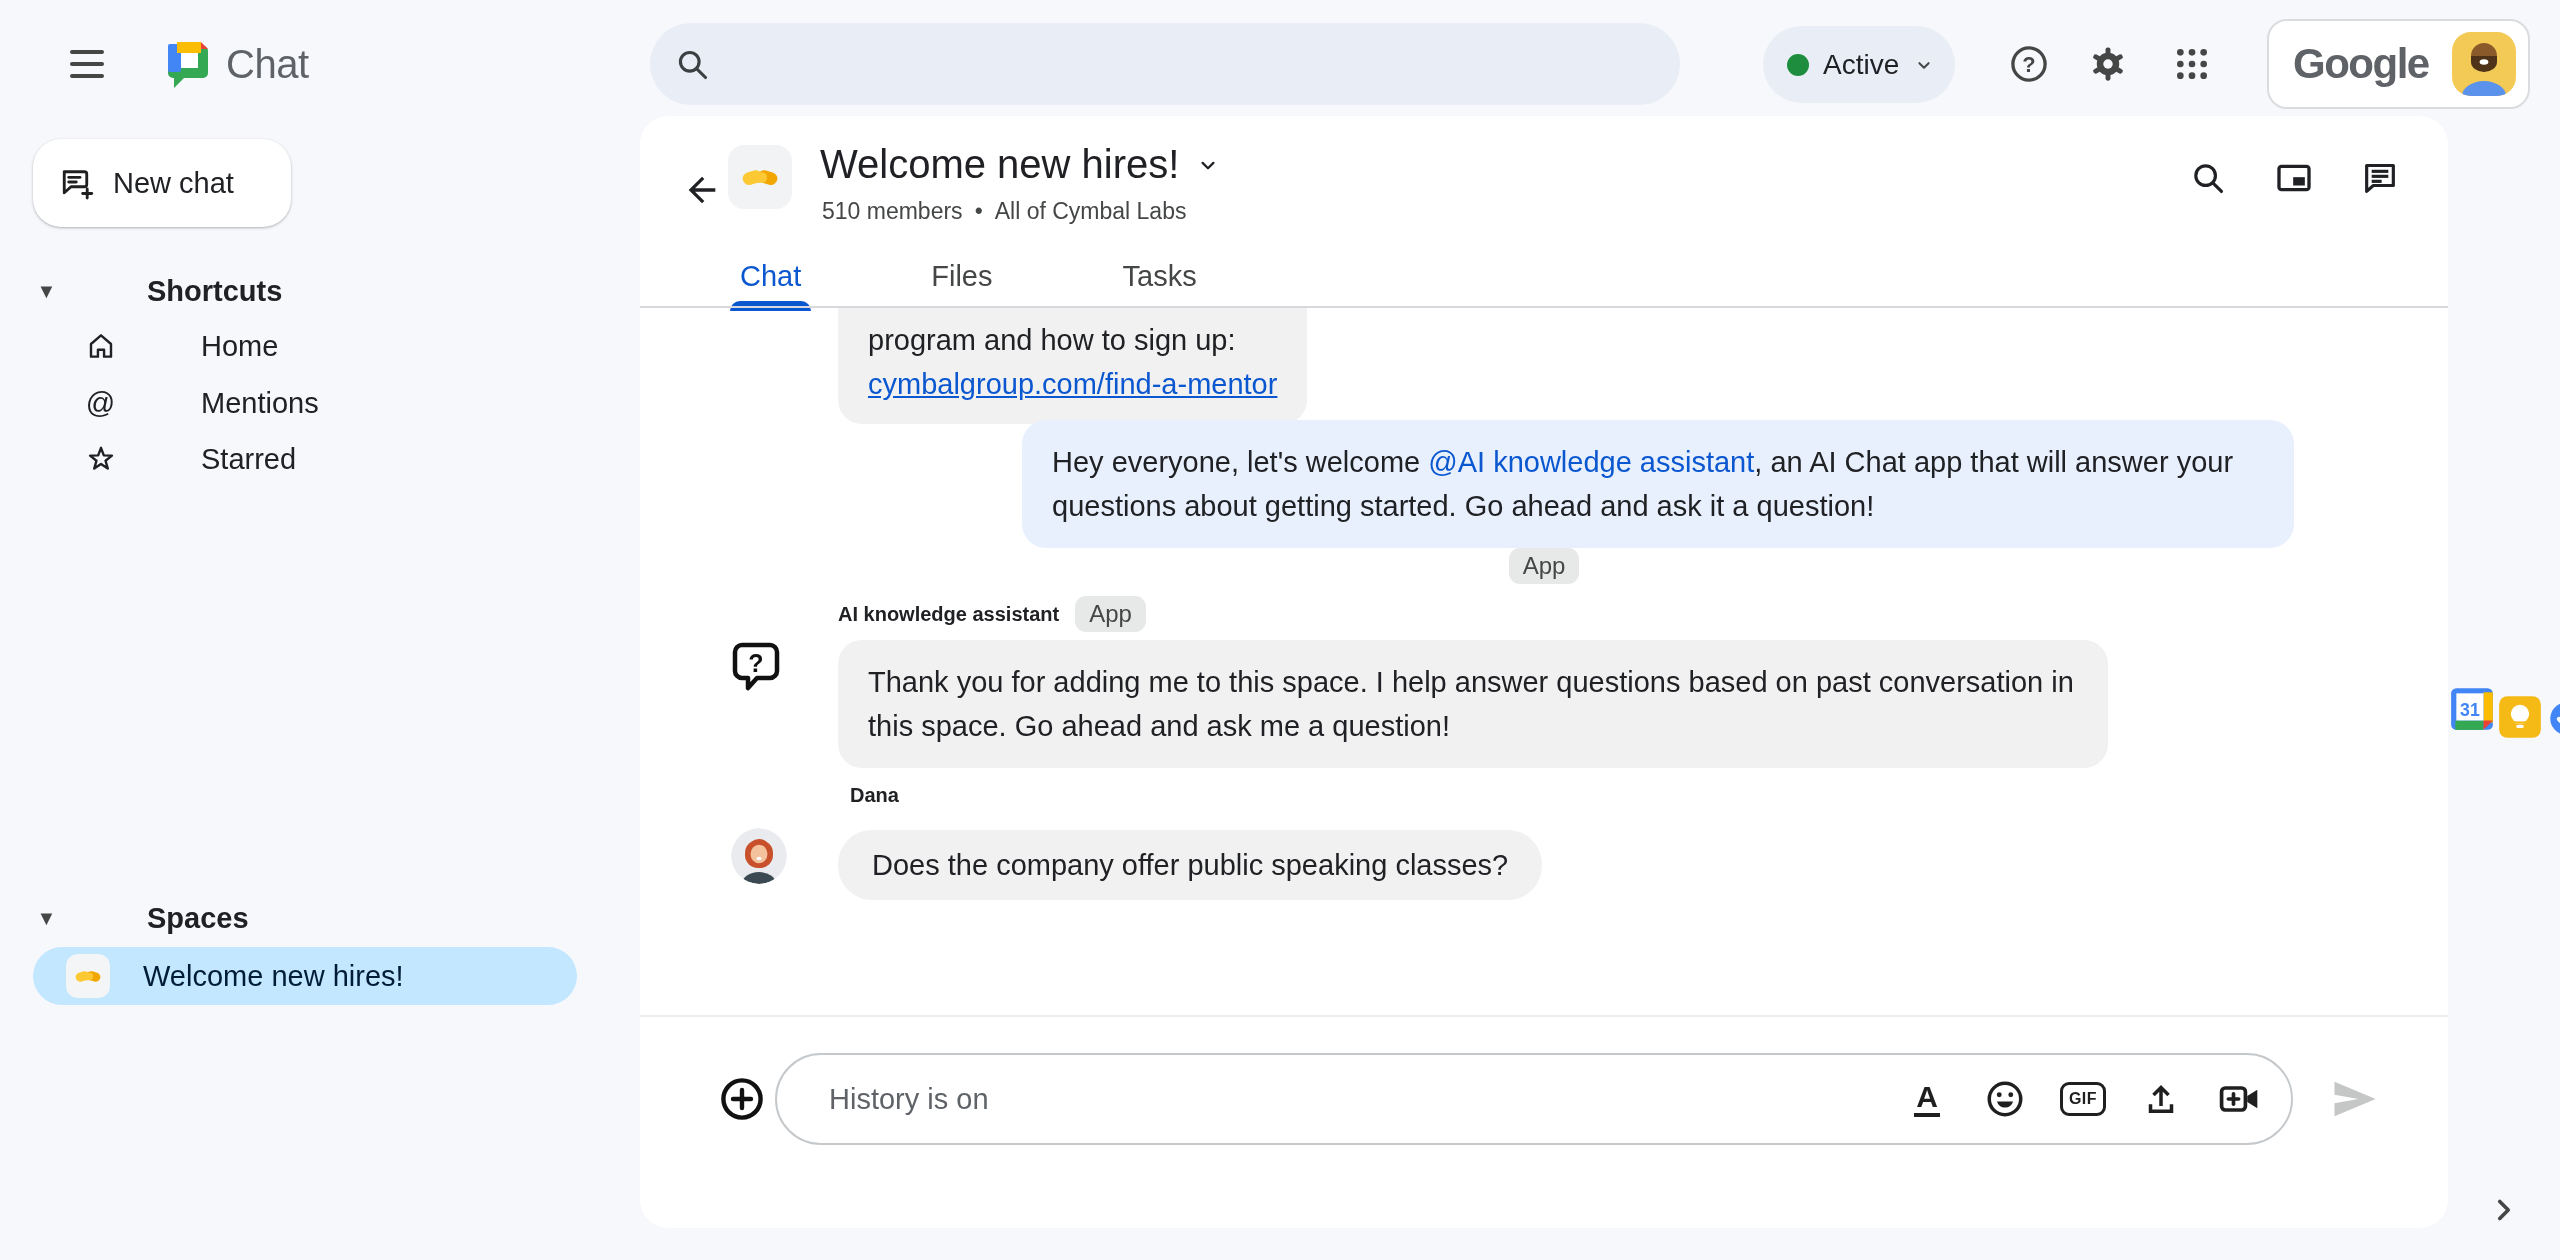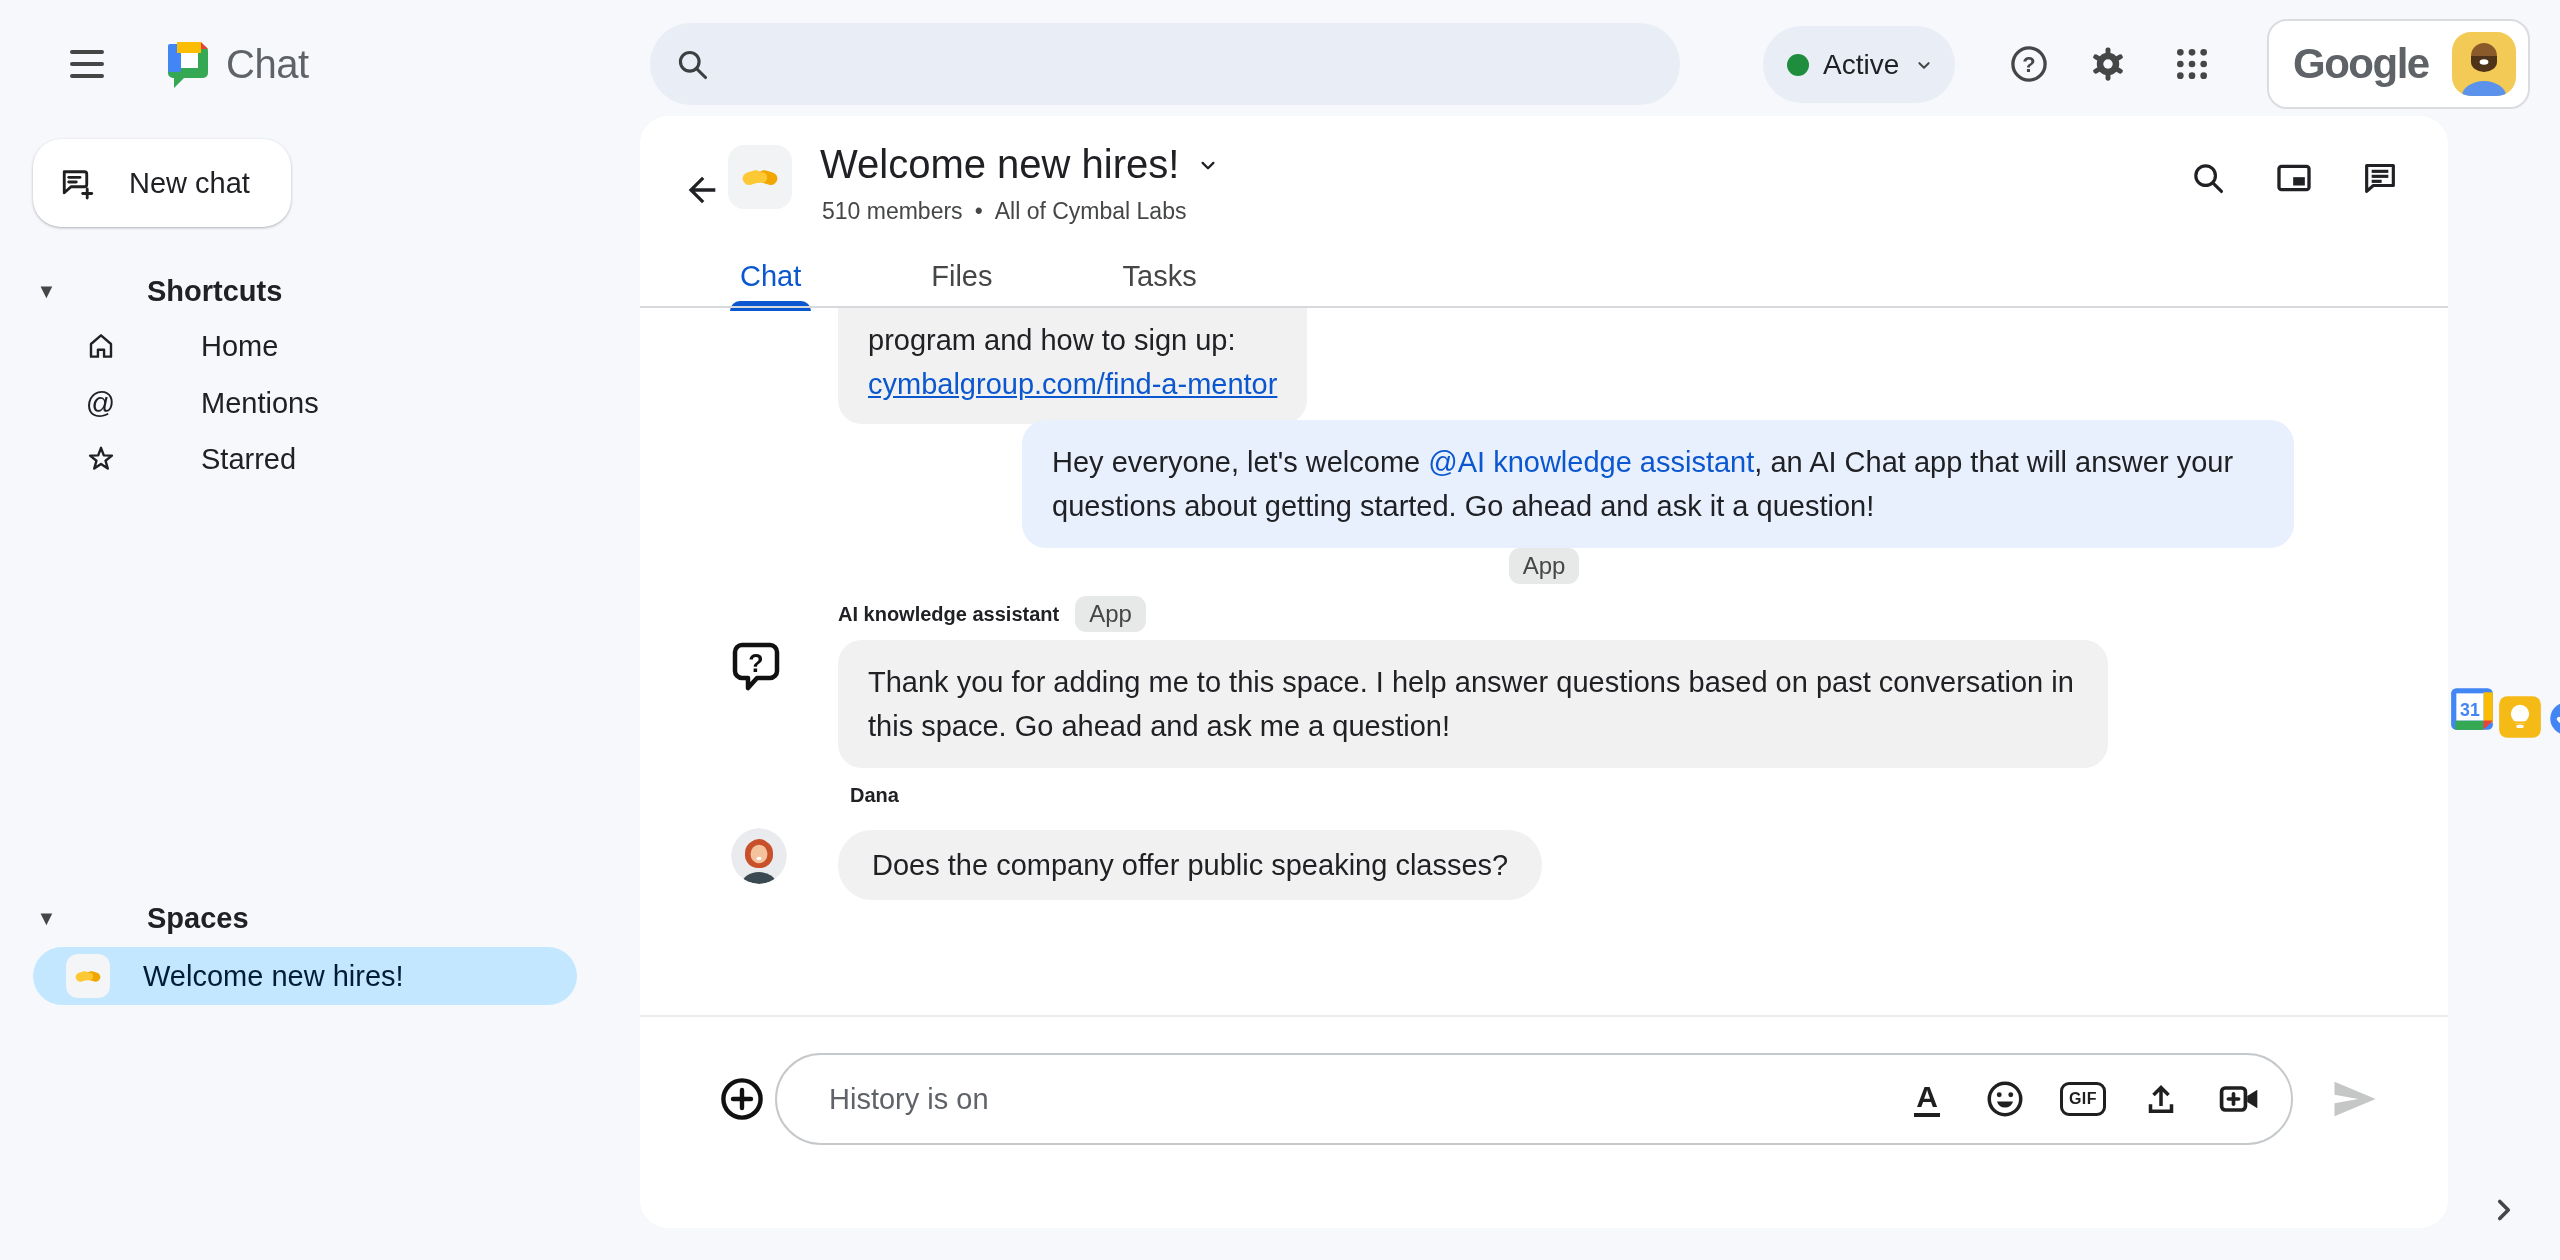--- a/index.html
+++ b/index.html
@@ -38,21 +38,21 @@
   .searchbar input{flex:1;border:none;outline:none;background:transparent;font-size:29px;color:var(--ink);font-family:inherit;}
   .searchbar input::placeholder{color:var(--ink3);}
   .status-pill{left:1763px;top:26px;height:77px;padding:0 20px 0 24px;background:var(--pill);border-radius:39px;display:flex;align-items:center;gap:14px;cursor:pointer;}
   .status-dot{width:22px;height:22px;border-radius:50%;background:var(--green);}
   .status-label{font-size:28px;color:#202124;}
   .tb-icon{top:40px;width:48px;height:48px;display:flex;align-items:center;justify-content:center;color:#444746;cursor:pointer;}
   .profile-chip{left:2267px;top:19px;width:263px;height:90px;background:#fff;border:2px solid var(--border);border-radius:20px;display:flex;align-items:center;justify-content:space-between;padding:0 12px 0 24px;cursor:pointer;}
   .google-wordmark{font-size:42px;font-weight:bold;color:#5F6368;letter-spacing:-1.5px;}
 
   
-  .new-chat{left:33px;top:139px;width:258px;height:88px;background:#fff;border-radius:28px;box-shadow:0 1px 3px rgba(60,64,67,.25),0 1px 2px rgba(60,64,67,.15);display:flex;align-items:center;gap:34px;padding:0 26px;cursor:pointer;}
+  .new-chat{left:33px;top:139px;width:258px;height:88px;background:#fff;border-radius:28px;box-shadow:0 1px 3px rgba(60,64,67,.25),0 1px 2px rgba(60,64,67,.15);display:flex;align-items:center;gap:18px;padding:0 26px;cursor:pointer;}
   .new-chat span{font-size:29px;font-weight:500;color:#202124;}
   .side-header{left:0;width:620px;height:56px;display:flex;align-items:center;cursor:pointer;}
   .side-header .tri{width:93px;text-align:center;font-size:20px;color:#444746;flex:0 0 93px;margin-left:0;}
   .side-header b{font-size:29px;font-weight:bold;color:#202124;margin-left:54px;}
   .side-item{left:0;width:620px;height:56px;display:flex;align-items:center;cursor:pointer;color:#202124;}
   .side-item .ic{flex:0 0 93px;display:flex;justify-content:center;align-items:center;}
   .side-item span{font-size:29px;margin-left:54px;}
   .at-glyph{font-size:34px;color:#202124;}
   .space-item{left:33px;top:947px;width:544px;height:58px;background:var(--selected);border-radius:29px;display:flex;align-items:center;cursor:pointer;}
   .space-avatar{width:44px;height:44px;border-radius:12px;background:#F4F5F6;margin-left:37px;display:flex;align-items:center;justify-content:center;}

